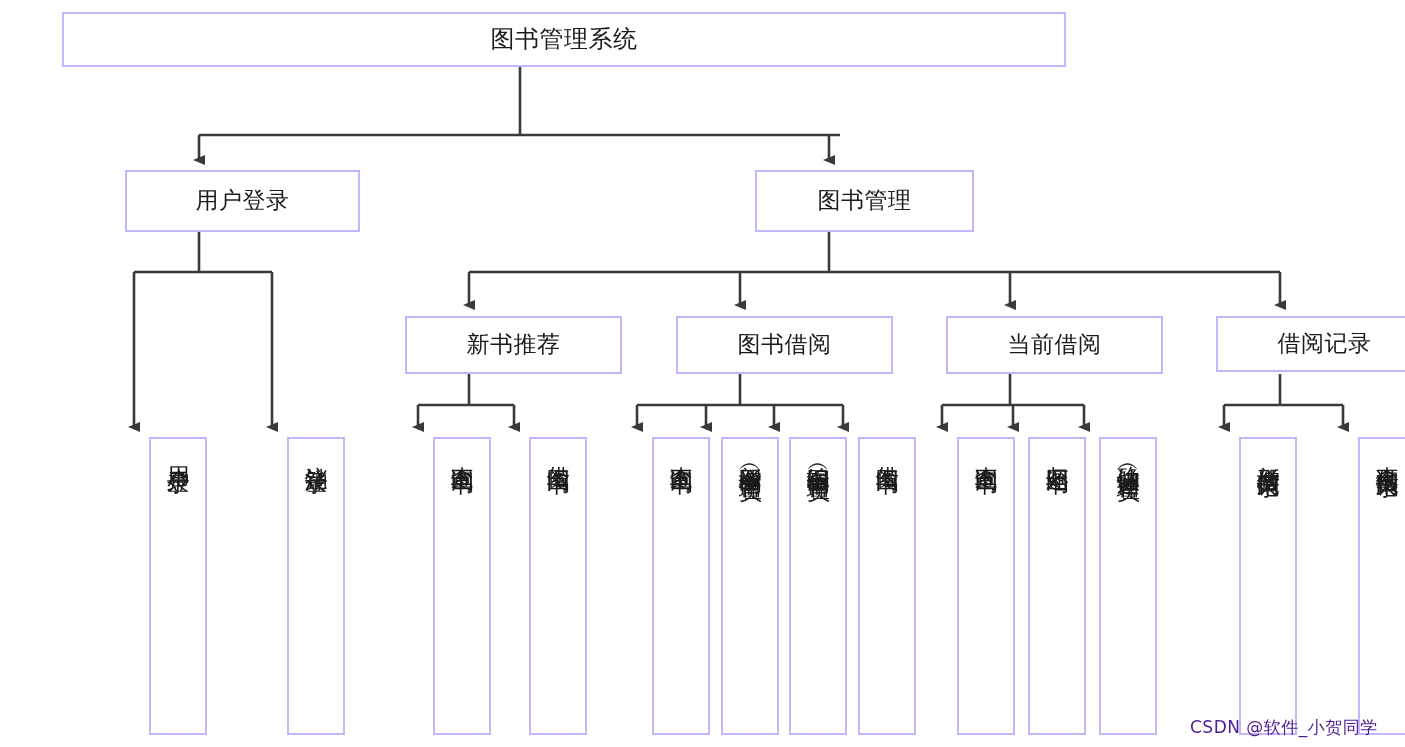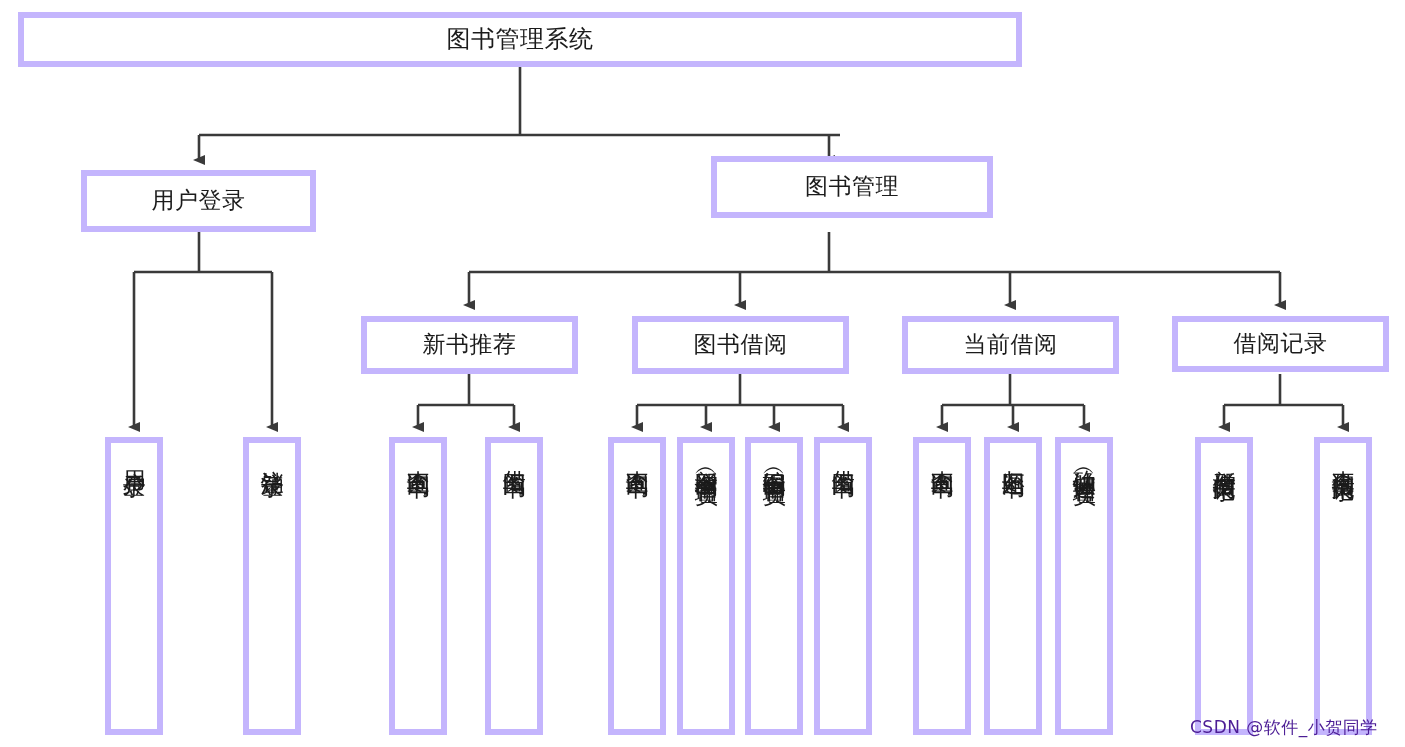--- a/index.html
+++ b/index.html
@@ -23,26 +23,27 @@
     left: 0;
     top: 0;
     width: 1405px;
     height: 747px;
     pointer-events: none;
   }
   .node {
     position: absolute;
     box-sizing: border-box;
     background: #ffffff;
-    border: 6px solid #c4b5fd;
+    border: 2px solid #c4b5fd;
     display: flex;
     align-items: center;
     justify-content: center;
     color: #1b1b1b;
     z-index: 2;
+    margin-left: 44px;
   }
   .node .label {
     display: block;
     text-align: center;
     line-height: 1.18;
     white-space: nowrap;
   }
   .node.horizontal .label {
     font-size: 23px;
     letter-spacing: 0.5px;
@@ -127,21 +128,21 @@
     </g>
   </svg>
 
   <div class="node root horizontal" style="left:18px; top:12px; width:1004px; height:55px;">
     <span class="label">图书管理系统</span>
   </div>
 
   <div class="node horizontal" style="left:81px; top:170px; width:235px; height:62px;">
     <span class="label">用户登录</span>
   </div>
-  <div class="node horizontal" style="left:711px; top:156px; width:282px; height:62px;">
+  <div class="node horizontal" style="left:711px; top:170px; width:219px; height:62px;">
     <span class="label">图书管理</span>
   </div>
 
   <div class="node horizontal" style="left:632px; top:316px; width:217px; height:58px;">
     <span class="label">图书借阅</span>
   </div>
   <div class="node horizontal" style="left:361px; top:316px; width:217px; height:58px;">
     <span class="label">新书推荐</span>
   </div>
   <div class="node horizontal" style="left:902px; top:316px; width:217px; height:58px;">

